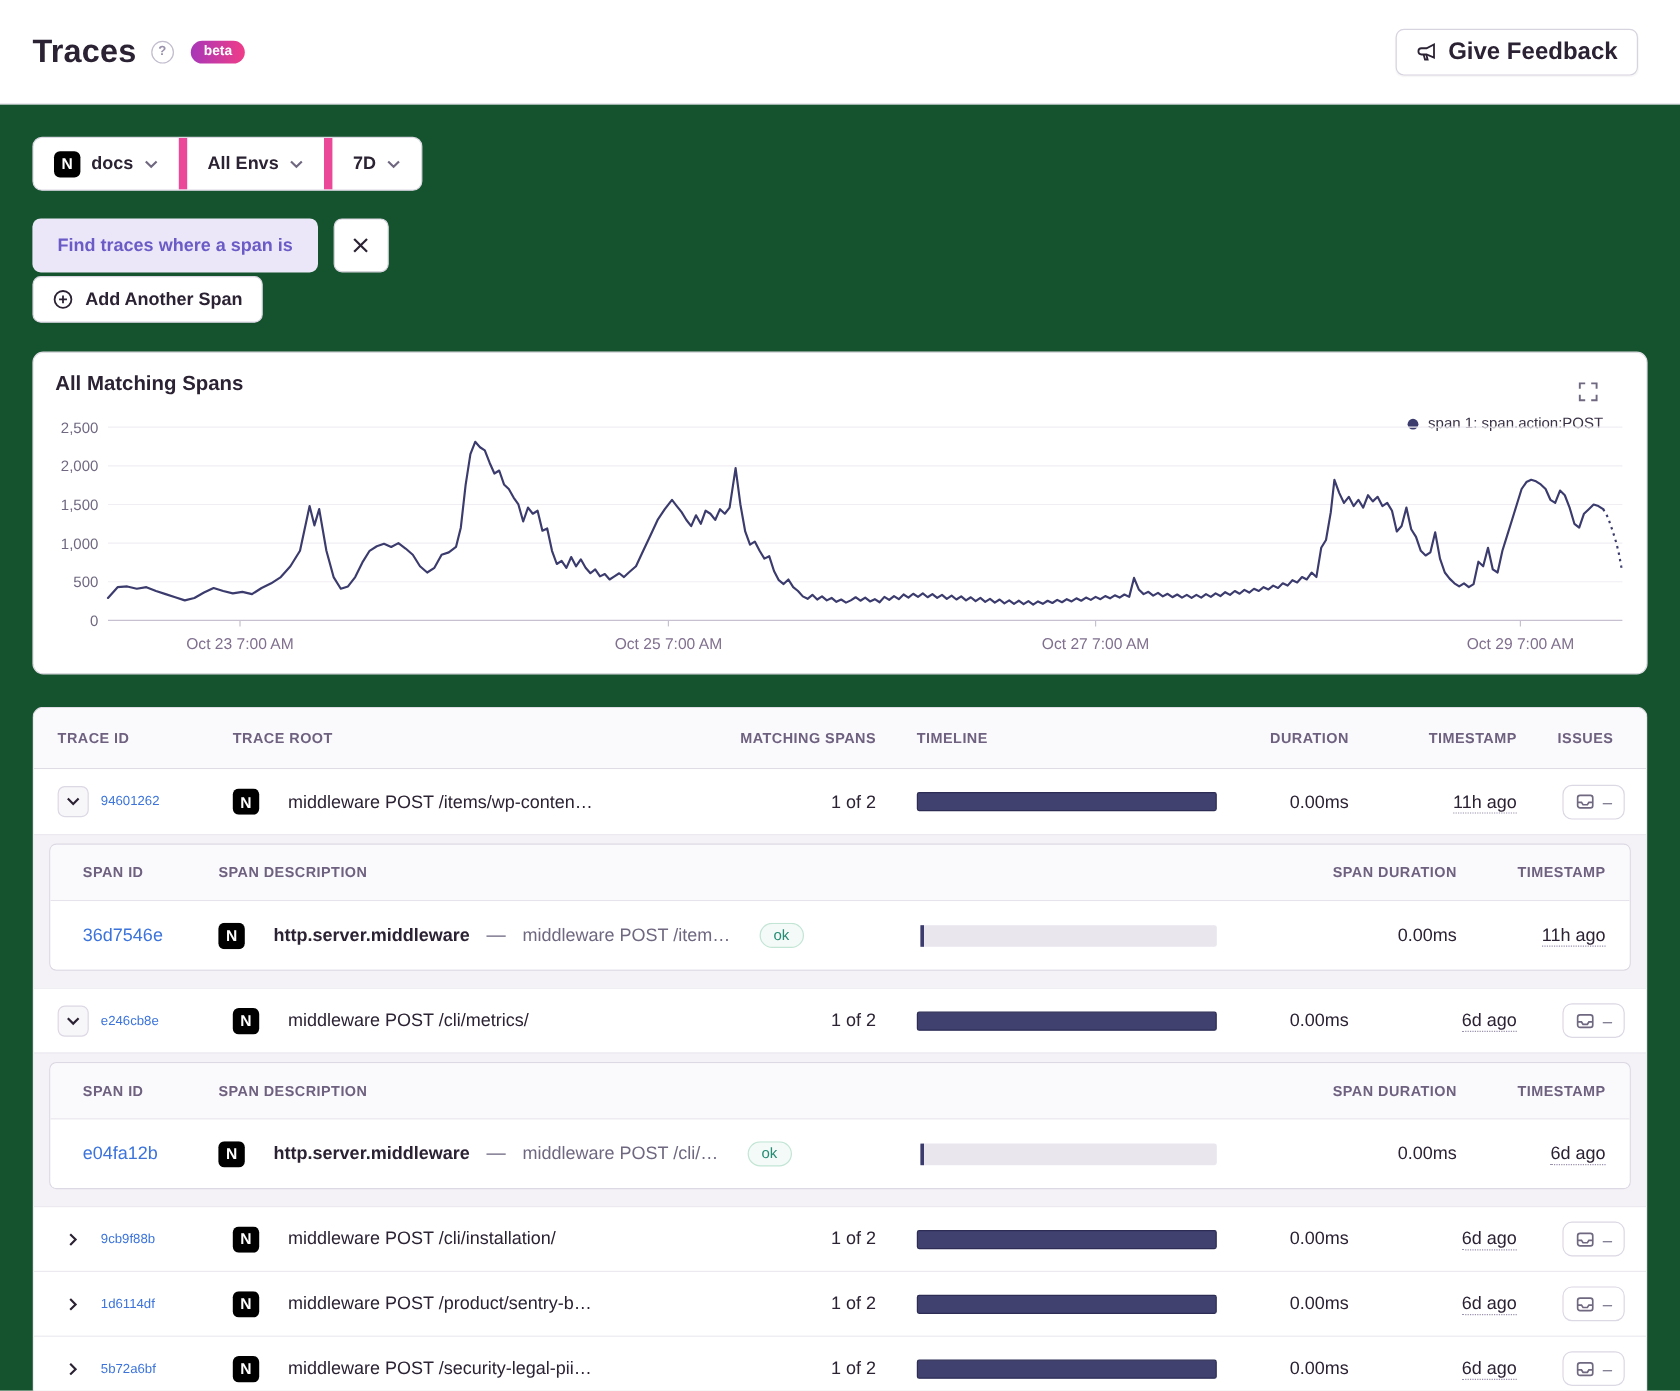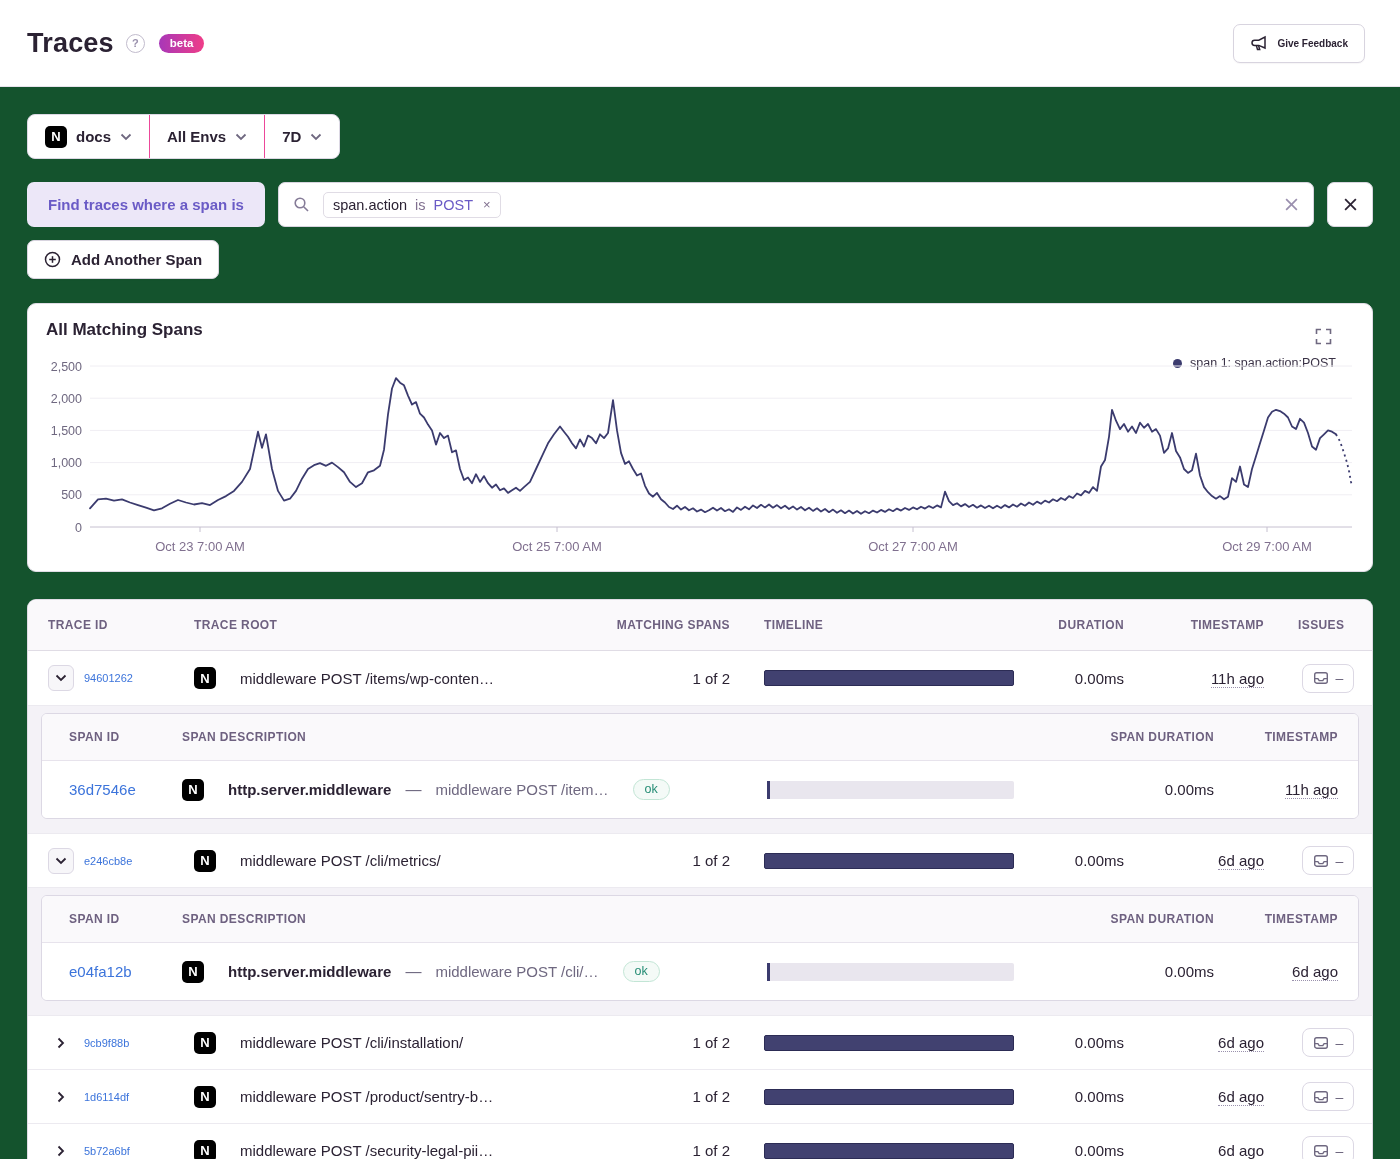--- a/index.html
+++ b/index.html
@@ -11,32 +11,32 @@
   .topbar { height:87px; background:#fff; border-bottom:1px solid #e7e3ec;
     display:flex; align-items:center; padding:0 35px 0 27px; position:relative; }
   .page-title { font-size:27px; font-weight:700; color:#2b2233; letter-spacing:.2px; }
   .help-icon { width:19px; height:19px; border:1.5px solid #c2bccd; border-radius:50%;
     display:inline-flex; align-items:center; justify-content:center; font-size:11px; font-weight:700;
     color:#9a91ad; margin-left:12px; }
   .beta-badge { margin-left:14px; padding:3px 11px 4px; border-radius:20px; font-size:11.5px; font-weight:700;
     color:#fff; background:linear-gradient(90deg,#a837b8,#ef3d88); }
   .feedback-btn { margin-left:auto; display:inline-flex; align-items:center; gap:9px; height:39px;
     padding:0 16px; background:#fff; border:1px solid #d8d4df; border-radius:7px;
-    font-size:10px; font-weight:700; color:#2b2233; cursor:pointer;
+    font-size:20px; font-weight:700; color:#2b2233; cursor:pointer;
     box-shadow:0 1px 1px rgba(43,34,51,.04); }
   .feedback-btn svg { stroke:#2b2233; }
 
   .content { padding:0 27px; }
 
   
   .filter-bar { margin-top:27px; display:inline-flex; align-items:stretch; background:#fff;
     border:1px solid #dcd8e4; border-radius:8px; height:45px; overflow:hidden; }
   .filter-seg { display:flex; align-items:center; gap:9px; padding:0 17px; font-size:15px;
     font-weight:700; color:#2b2233; cursor:pointer; }
-  .filter-seg + .filter-seg { border-left:1px solid #ec4899;align-items:center; }
+  .filter-seg + .filter-seg { border-left:7px solid #ec4899;align-items:center; }
   .chev-sm { stroke:#6f6880; }
 
   .n-icon { width:22px; height:22px; background:#000; border-radius:5px; color:#fff;
     display:inline-flex; align-items:center; justify-content:center;
     font-size:13px; font-weight:700; font-family:"Liberation Sans",sans-serif; flex:0 0 auto; }
 
   
   .query-row { margin-top:23px; display:flex; align-items:stretch; gap:13px; }
   .query-label { display:flex; align-items:center; padding:0 21px; height:45px; background:#ece7f8;
     border-radius:7px; color:#6a5bc6; font-size:15px; font-weight:700; }
@@ -47,21 +47,21 @@
   .token .t-key { color:#2b2233; font-weight:400; }
   .token .t-op { color:#80708f; }
   .token .t-val { color:#6a5bc6; }
   .token .t-x { color:#80708f; font-size:13px; cursor:pointer; padding-left:2px; }
   .search-clear { margin-left:auto; cursor:pointer; display:flex; align-items:center; }
   .search-clear svg { stroke:#9a8fae; }
   .close-filter-btn { width:46px; height:45px; flex:0 0 auto; background:#fff; border:1px solid #d8d4df;
     border-radius:7px; display:flex; align-items:center; justify-content:center; cursor:pointer; }
   .close-filter-btn svg { stroke:#2b2233; }
 
-  .add-span-btn { margin-top:13px; display:inline-flex; align-items:center; gap:10px; height:39px;
+  .add-span-btn { margin-top:3px; display:inline-flex; align-items:center; gap:10px; height:39px;
     padding:0 16px; background:#fff; border:1px solid #d8d4df; border-radius:7px; font-size:15px;
     font-weight:700; color:#2b2233; cursor:pointer; box-shadow:0 1px 1px rgba(43,34,51,.04); }
   .add-span-btn svg { stroke:#2b2233; }
 
   
   .chart-card { margin-top:24px; background:#fff; border:1px solid #e0dce5; border-radius:9px;
     position:relative; height:269px; }
   .chart-title { position:absolute; top:16px; left:18px; font-size:17px; font-weight:700; color:#2b2233; }
   .chart-expand { position:absolute; top:24px; right:40px; background:none; border:none; cursor:pointer; }
   .chart-expand svg { stroke:#6f6880; }
@@ -170,38 +170,20 @@
         <span>7D</span>
         <svg class="chev-sm" width="12" height="8" viewBox="0 0 12 8" fill="none" stroke-width="1.8">
             <polyline points="1.5,1.5 6,6 10.5,1.5"></polyline>
           </svg>
       </div>
     </div>
 
     
     <div class="query-row">
       <div class="query-label">Find traces where a span is</div>
-      <div class="searchbox">
-        <svg width="17" height="17" viewBox="0 0 17 17" fill="none" stroke="#857b97" stroke-width="1.6">
-          <circle cx="7" cy="7" r="4.8"></circle>
-            <line x1="10.7" y1="10.7" x2="15" y2="15"></line>
-        </svg>
-        <span class="token">
-          <span class="t-key">span.action</span>
-          <span class="t-op">is</span>
-          <span class="t-val">POST</span>
-          <span class="t-x">×</span>
-        </span>
-        <span class="search-clear">
-          <svg width="15" height="15" viewBox="0 0 14 14" fill="none" stroke-width="1.6">
-              <line x1="2" y1="2" x2="12" y2="12"></line>
-              <line x1="12" y1="2" x2="2" y2="12"></line>
-            </svg>
-        </span>
-      </div>
       <button class="close-filter-btn">
         <svg width="15" height="15" viewBox="0 0 14 14" fill="none" stroke-width="1.7">
             <line x1="2" y1="2" x2="12" y2="12"></line>
             <line x1="12" y1="2" x2="2" y2="12"></line>
           </svg>
       </button>
     </div>
 
     <button class="add-span-btn">
       <svg width="17" height="17" viewBox="0 0 17 17" fill="none" stroke-width="1.5">

